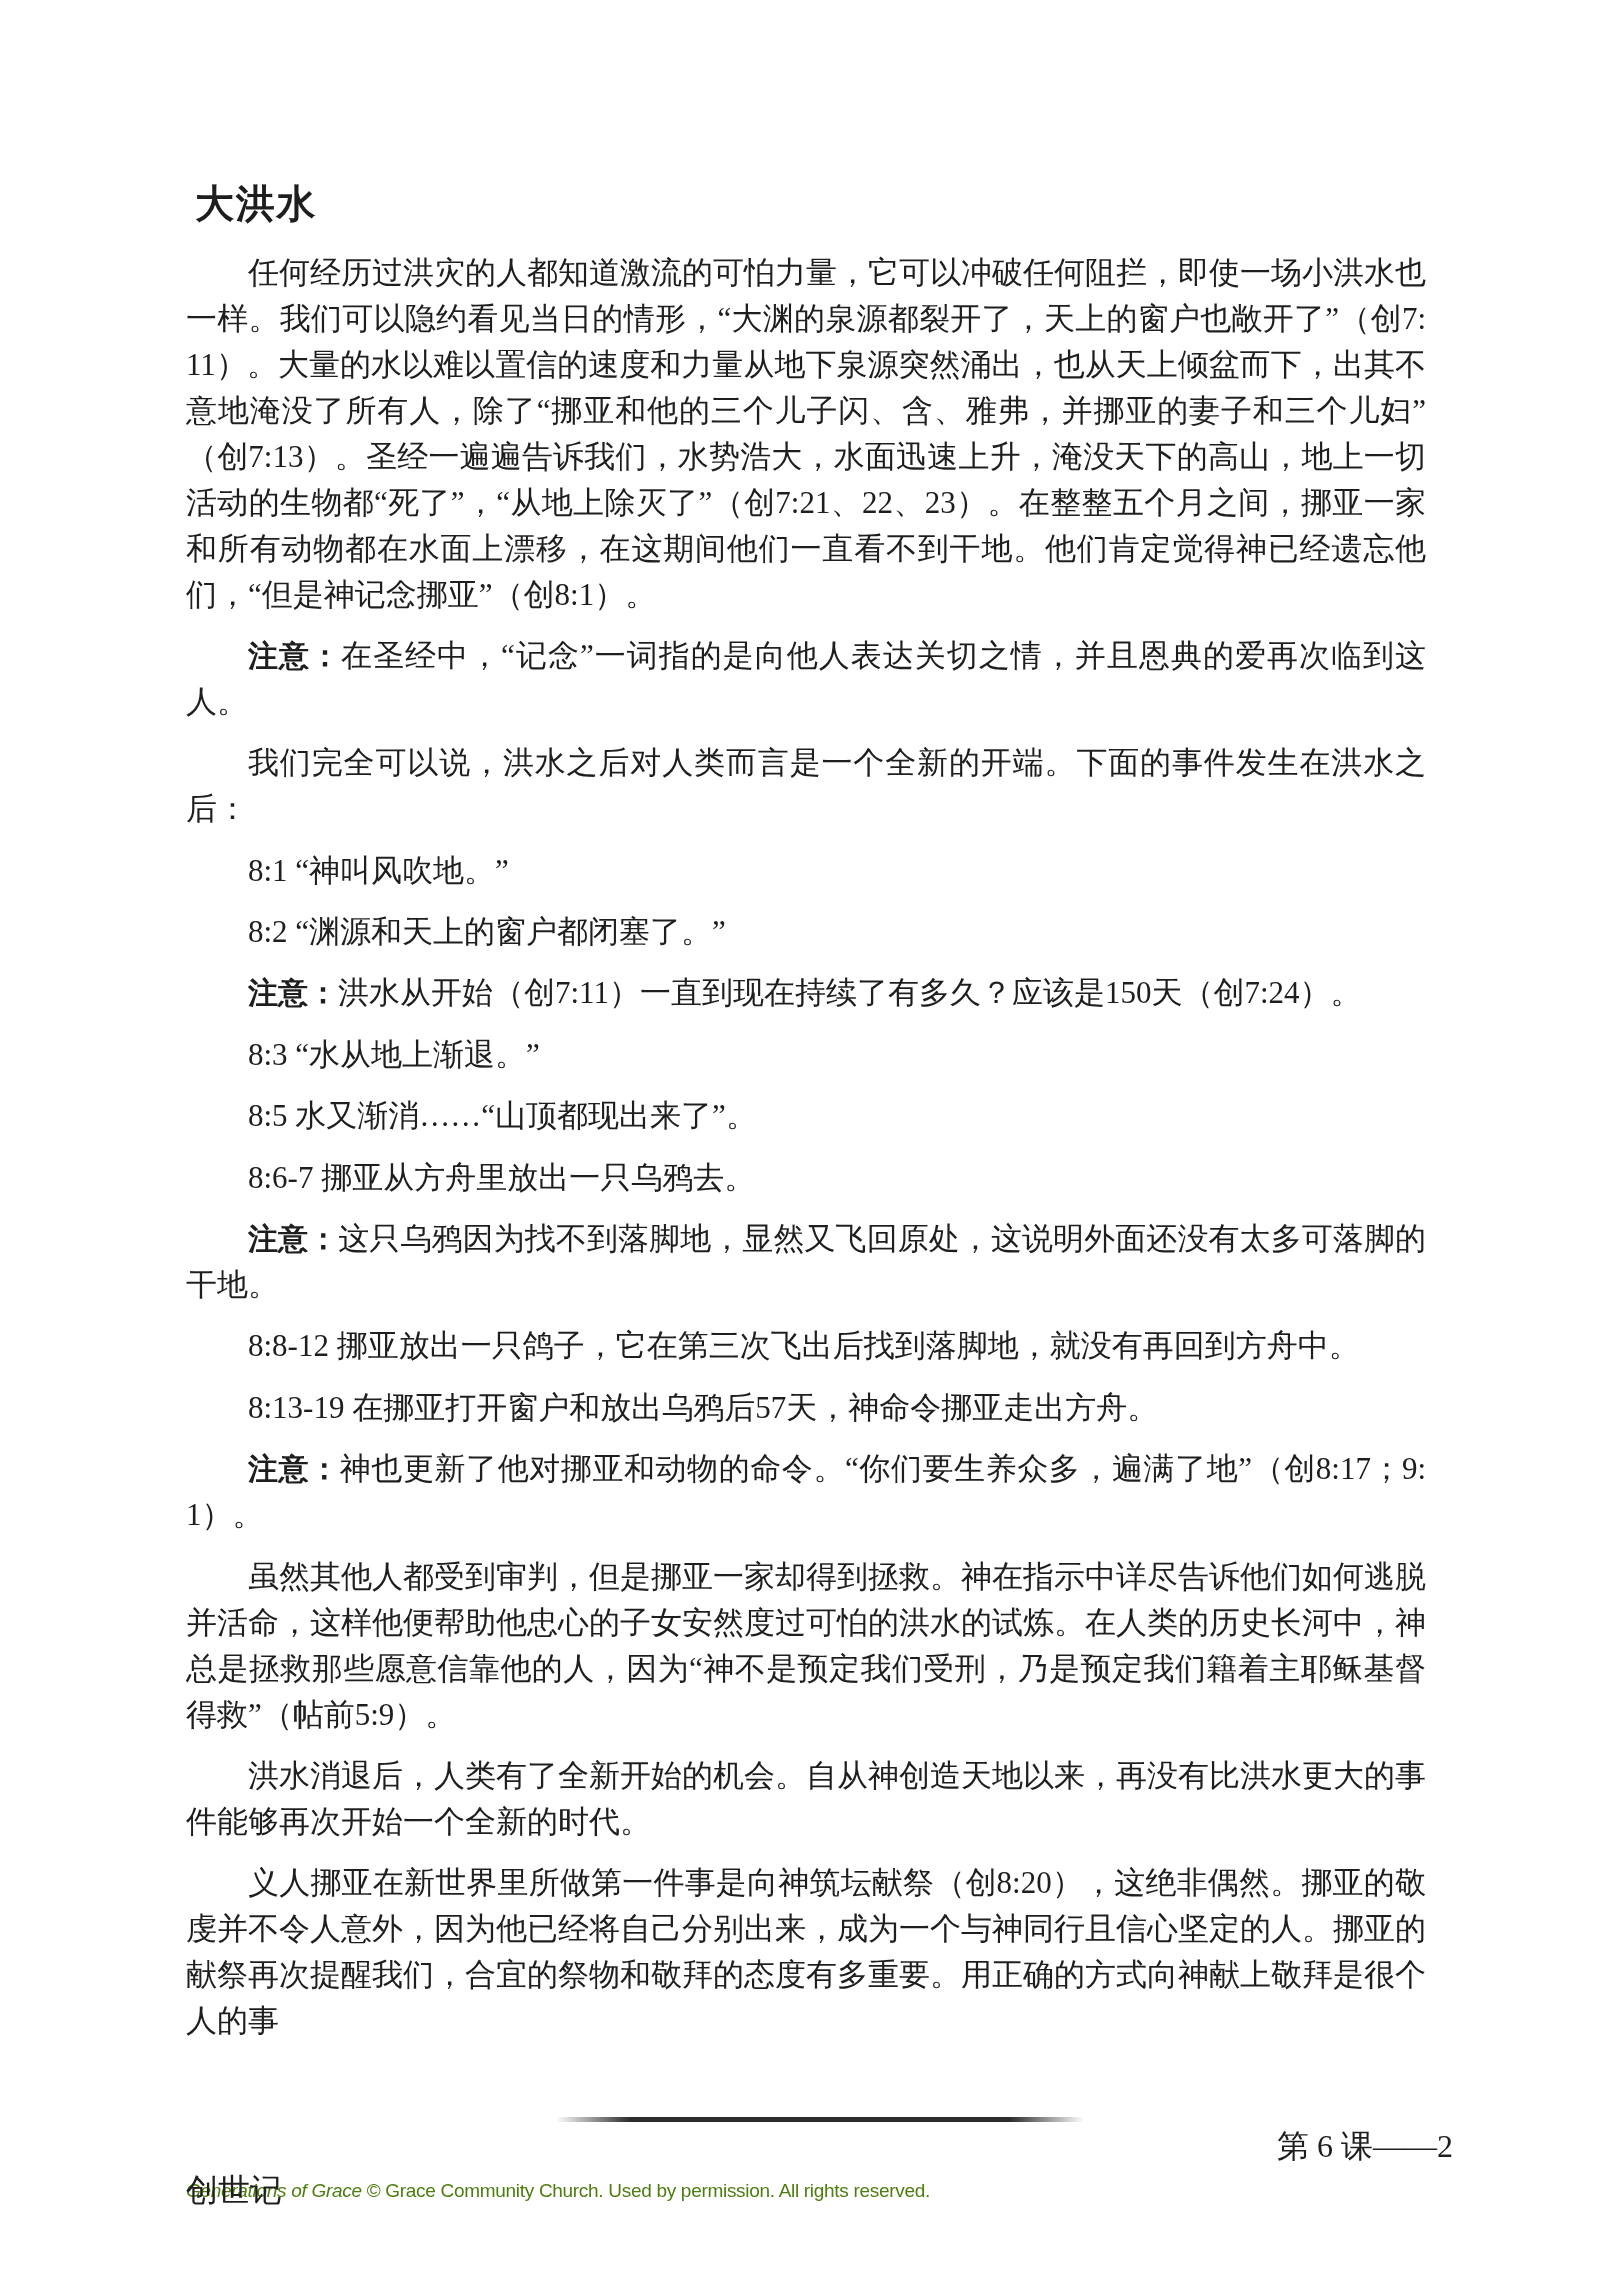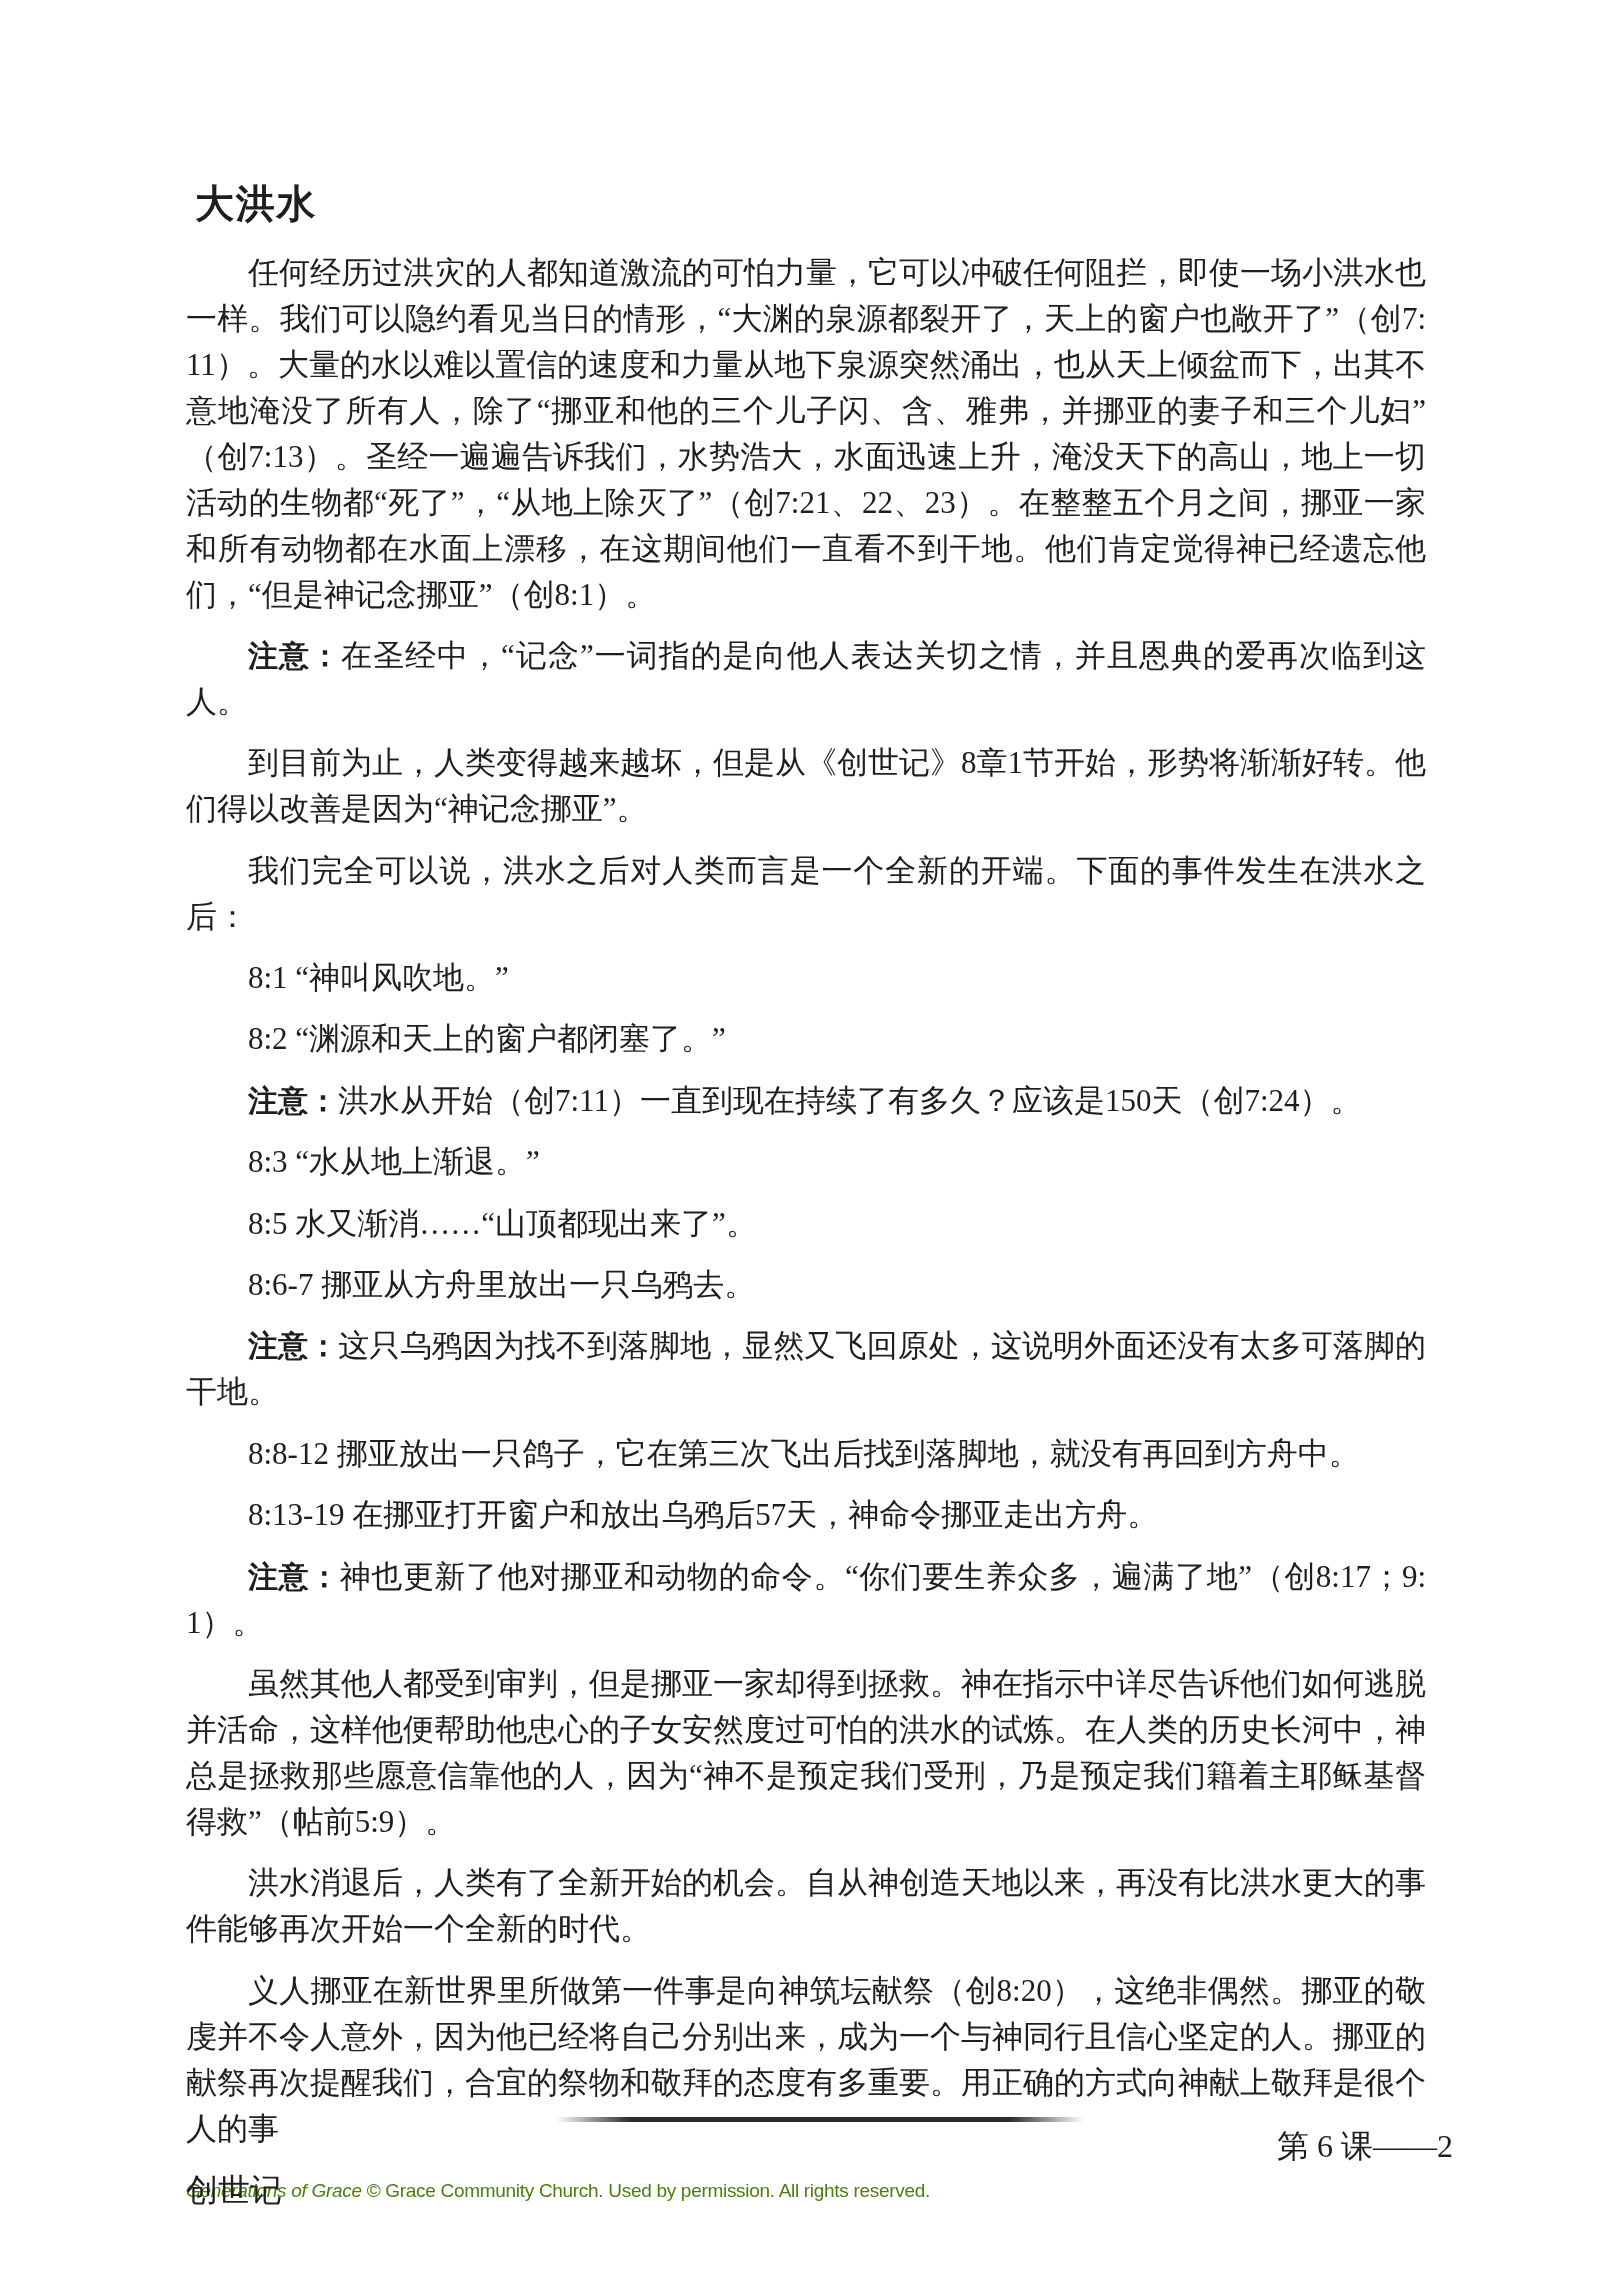--- a/index.html
+++ b/index.html
@@ -89,21 +89,20 @@
 <div class="page">
 
   <div class="content">
 
     <h1 class="doc-title">大洪水</h1>
 
     <p class="para"><span>任何经历过洪灾的人都知道激流的可怕力量，它可以冲破任何阻拦，即使一场小洪水也一样。我们可以隐约看见当日的情形，“大渊的泉源都裂开了，天上的窗户也敞开了”（创7:11）。大量的水以难以置信的速度和力量从地下泉源突然涌出，也从天上倾盆而下，出其不意地淹没了所有人，除了“挪亚和他的三个儿子闪、含、雅弗，并挪亚的妻子和三个儿妇”（创7:13）。圣经一遍遍告诉我们，水势浩大，水面迅速上升，淹没天下的高山，地上一切活动的生物都“死了”，“从地上除灭了”（创7:21、22、23）。在整整五个月之间，挪亚一家和所有动物都在水面上漂移，在这期间他们一直看不到干地。他们肯定觉得神已经遗忘他们，“但是神记念挪亚”（创8:1）。</span></p>
 
     <p class="para"><span class="note-label">注意：</span><span>在圣经中，“记念”一词指的是向他人表达关切之情，并且恩典的爱再次临到这人。</span></p>
 
-    <p class="para"><span>到目前为止，人类变得越来越坏，但是从《创世记》8章1节开始，形势将渐渐好转。他们得以改善是因为“神记念挪亚”。</span></p>
 
     <p class="para"><span>我们完全可以说，洪水之后对人类而言是一个全新的开端。下面的事件发生在洪水之后：</span></p>
 
     <p class="para"><span>8:1 “神叫风吹地。”</span></p>
 
     <p class="para"><span>8:2 “渊源和天上的窗户都闭塞了。”</span></p>
 
     <p class="para"><span class="note-label">注意：</span><span>洪水从开始（创7:11）一直到现在持续了有多久？应该是150天（创7:24）。</span></p>
 
     <p class="para"><span>8:3 “水从地上渐退。”</span></p>

